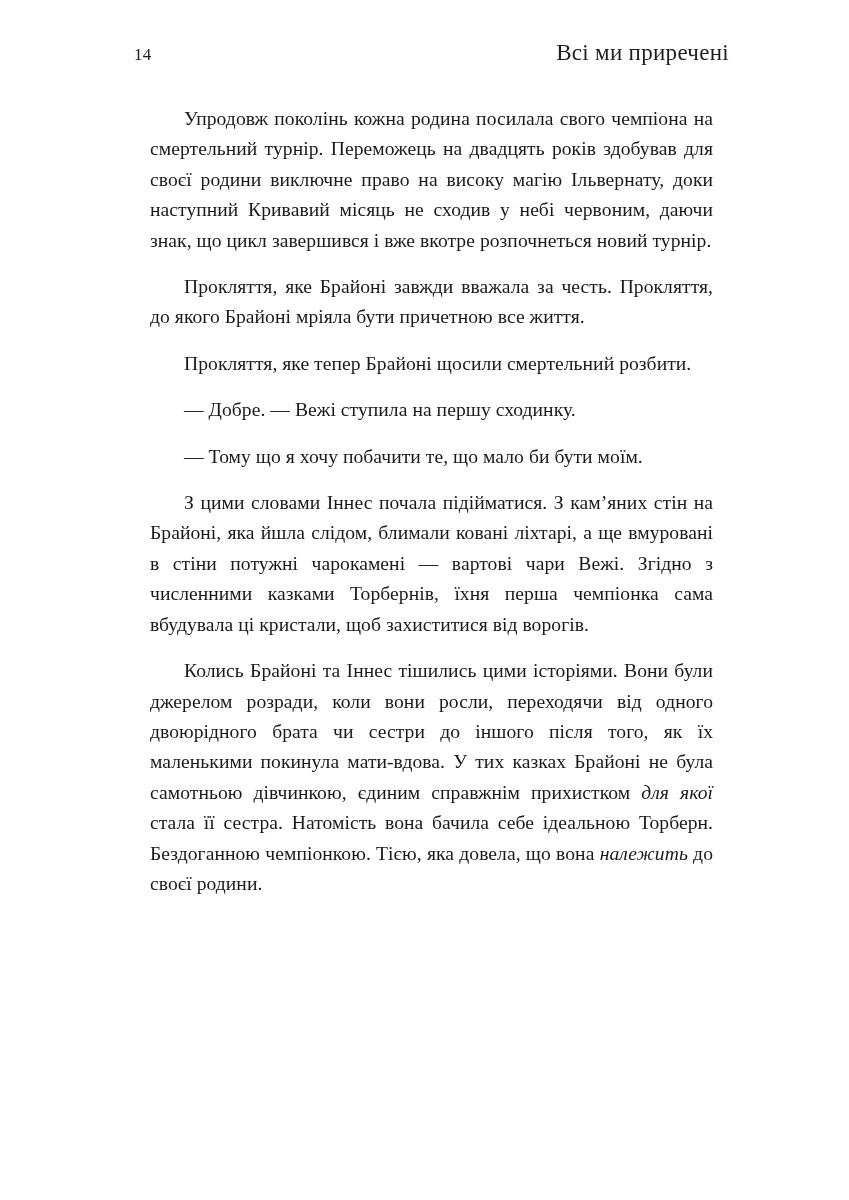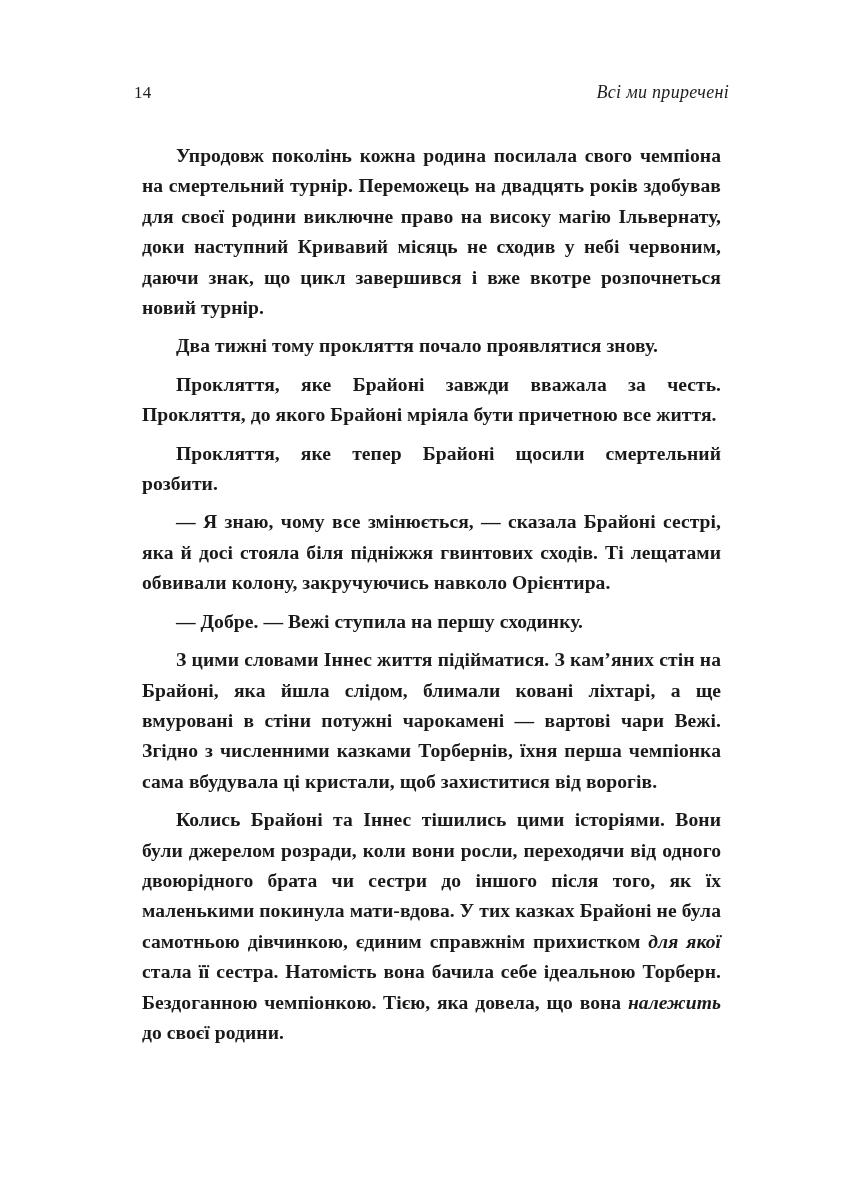--- a/index.html
+++ b/index.html
@@ -12,67 +12,64 @@
     background: #ffffff;
     font-family: "Liberation Serif", serif;
     color: #1a1a1a;
     overflow: hidden;
   }
   .page {
     position: relative;
     width: 849px;
     height: 880px;
     box-sizing: border-box;
-    padding: 82px 120px 40px 134px;
+    padding: 40px 120px 40px 134px;
   }
   .running-head {
     display: flex;
     justify-content: space-between;
     align-items: baseline;
     font-size: 16.5px;
     letter-spacing: 0.2px;
     color: #1e1e1e;
     margin-bottom: 38px;
   }
   .folio {
     font-size: 17px;
   }
   .head-title {
-    font-style: italic;
-    font-size: 18px;
+    font-size: 23px;
     letter-spacing: 0.3px;
   }
   .body-text p {
-    margin: 8px;
+    margin: 16px;
     font-size: 19.6px;
     line-height: 30.4px;
     text-align: justify;
     text-indent: 34px;
     hyphens: manual;
     letter-spacing: 0.05px;
-    font-weight: bold;
   }
   em {
     font-style: italic;
   }
 </style>
 </head>
 <body>
 
 <div class="page">
 
   <div class="running-head">
     <span class="folio">14</span>
     <span class="head-title">Всі ми приречені</span>
   </div>
 
   <div class="body-text">
     <p>Упродовж поколінь кожна родина посилала свого чемпіона на смертельний турнір. Переможець на двадцять років здобував для своєї родини виключне право на високу магію Ільвернату, доки наступний Кривавий місяць не сходив у небі червоним, даючи знак, що цикл завершився і вже вкотре розпочнеться новий турнір.</p>
-    <p>Два тижні тому прокляття почало проявлятися знову.</p>
     <p>Прокляття, яке Брайоні завжди вважала за честь. Прокляття, до якого Брайоні мріяла бути причетною все життя.</p>
     <p>Прокляття, яке тепер Брайоні щосили смертельний розбити.</p>
-    <p>— Я знаю, чому все змінюється, — сказала Брайоні сестрі, яка й досі стояла біля підніжжя гвинтових сходів. Ті лещатами обвивали колону, закручуючись навколо Орієнтира.</p>
     <p>— Добре. — Вежі ступила на першу сходинку.</p>
-    <p>З цими словами Іннес життя підійматися. З кам’яних стін на Брайоні, яка йшла слідом, блимали ковані ліхтарі, а ще вмуровані в стіни потужні чарокамені — вартові чари Вежі. Згідно з численними казками Торбернів, їхня перша чемпіонка сама вбудувала ці кристали, щоб захиститися від ворогів.</p>
+    <p>— Тому що я хочу побачити те, що мало би бути моїм.</p>
+    <p>З цими словами Іннес почала підійматися. З кам’яних стін на Брайоні, яка йшла слідом, блимали ковані ліхтарі, а ще вмуровані в стіни потужні чарокамені — вартові чари Вежі. Згідно з численними казками Торбернів, їхня перша чемпіонка сама вбудувала ці кристали, щоб захиститися від ворогів.</p>
     <p><span>Колись Брайоні та Іннес тішились цими історіями. Вони були джерелом розради, коли вони росли, переходячи від одного двоюрідного брата чи сестри до іншого після того, як їх маленькими покинула мати-вдова. У тих казках Брайоні не була самотньою дівчинкою, єдиним справжнім прихистком </span><em>для якої</em><span> стала її сестра. Натомість вона бачила себе ідеальною Торберн. Бездоганною чемпіонкою. Тією, яка довела, що вона </span><em>належить</em><span> до своєї родини.</span></p>
   </div>
 
 </div>
 
 </body></html>

